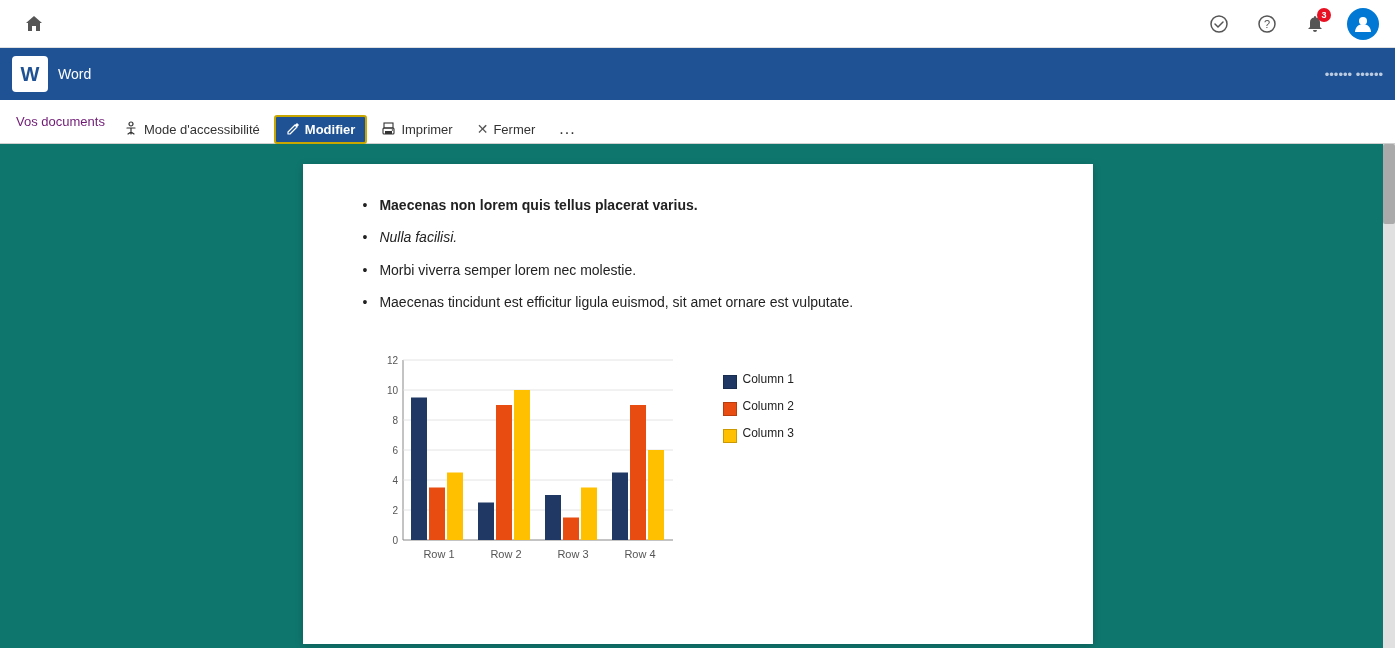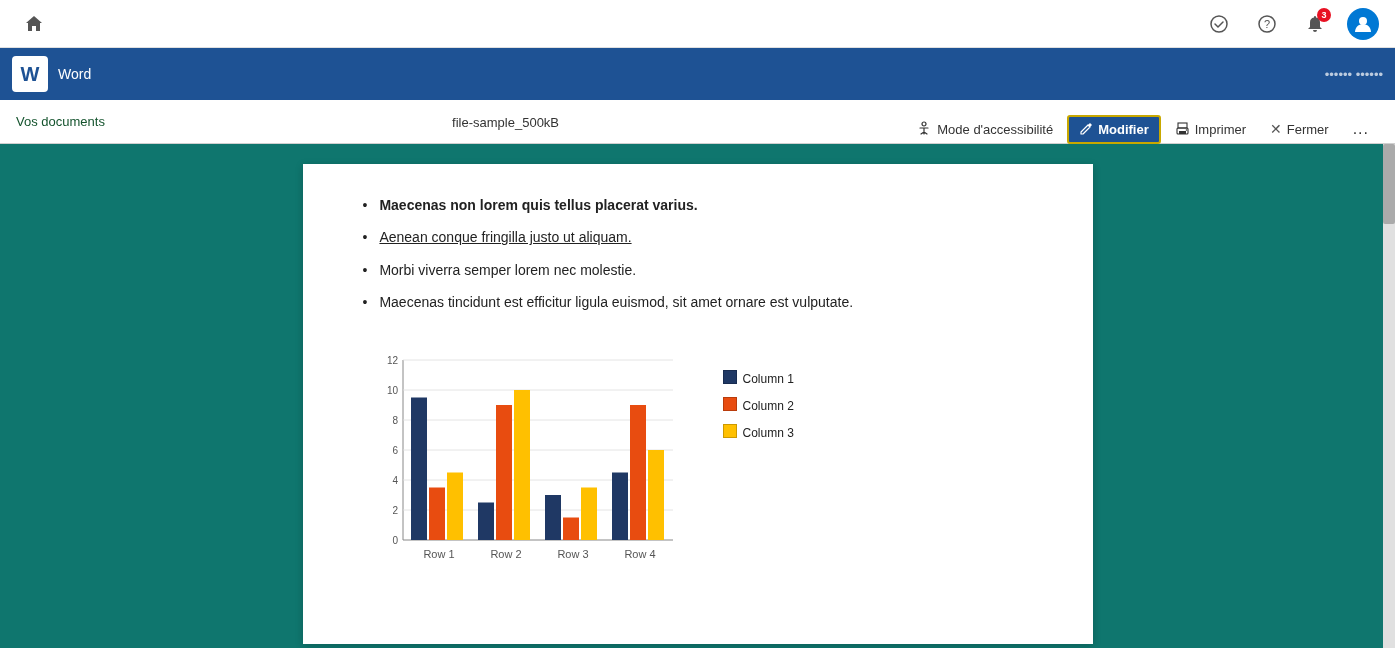--- a/index.html
+++ b/index.html
@@ -92,21 +92,21 @@
       height: 44px;
       background: #fff;
       border-bottom: 1px solid #d0d0d0;
       display: flex;
       align-items: center;
       padding: 0 16px;
       gap: 8px;
     }
     .toolbar-left {
       font-size: 13px;
-      color: #14532d;
+      color: #701a75;
       font-weight: 400;
       cursor: pointer;
       flex: none;
     }
     .toolbar-right {
       display: flex;
       align-items: center;
       gap: 4px;
     }
     .toolbar-btn {
@@ -190,21 +190,21 @@
       height: 220px;
     }
     .chart-legend {
       display: flex;
       flex-direction: column;
       gap: 8px;
       padding-top: 20px;
     }
     .legend-item {
       display: flex;
-      align-items: flex-start;
+      align-items: flex-end;
       gap: 6px;
       font-size: 12px;
     }
     .legend-color {
       width: 14px; height: 14px;
       border: 1px solid rgba(0,0,0,0.2);
     }
   </style>
 </head>
 <body>
@@ -250,23 +250,20 @@
     <div class="word-icon">
       <span style="font-size:20px; font-weight:bold; color:#1e5294;">W</span>
     </div>
     <span class="word-title">Word</span>
   </div>
   <span class="user-name-bar" style="color:rgba(255,255,255,0.7); font-size:13px;">••••••  ••••••</span>
 </div>
 
 <div class="toolbar">
   <span class="toolbar-left">Vos documents</span>
-  <div style="flex:1; text-align:center;">
-    <span style="font-size:13px; color:#333;">file-sample_500kB</span>
-  </div>
   <div class="toolbar-right">
     <button class="toolbar-btn">
       <svg width="16" height="16" viewBox="0 0 16 16" fill="none">
           <circle cx="8" cy="3" r="2" stroke="#333" stroke-width="1.2"></circle>
           <path d="M4 7h8M8 7v6M5 13l3-2 3 2" stroke="#333" stroke-width="1.2" stroke-linecap="round"></path>
         </svg>
       <span>Mode d'accessibilité</span>
     </button>
     <button class="toolbar-btn modifier-btn">
       <svg width="14" height="14" viewBox="0 0 14 14" fill="none">
@@ -296,24 +293,24 @@
 
 <div class="doc-area">
   <div class="page">
     <div class="doc-content">
       <ul>
 
         <li>
           <span class="bold-text">Maecenas non lorem quis tellus placerat varius.</span>
         </li>
 
-
         <li>
-          <span class="underline-text">Aenean conque fringilla justo ut aliquam.</span>
+          <span class="italic-text">Nulla facilisi.</span>
         </li>
+
 
 
         <li>
           <span>Morbi viverra semper lorem nec molestie.</span>
         </li>
 
         <li>
           <span>Maecenas tincidunt est efficitur ligula euismod, sit amet ornare est vulputate.</span>
         </li>
       </ul>

